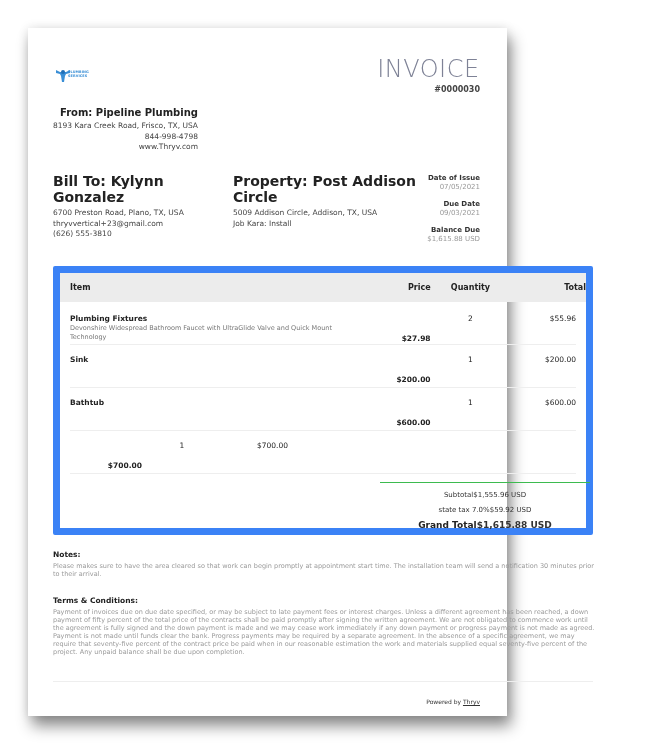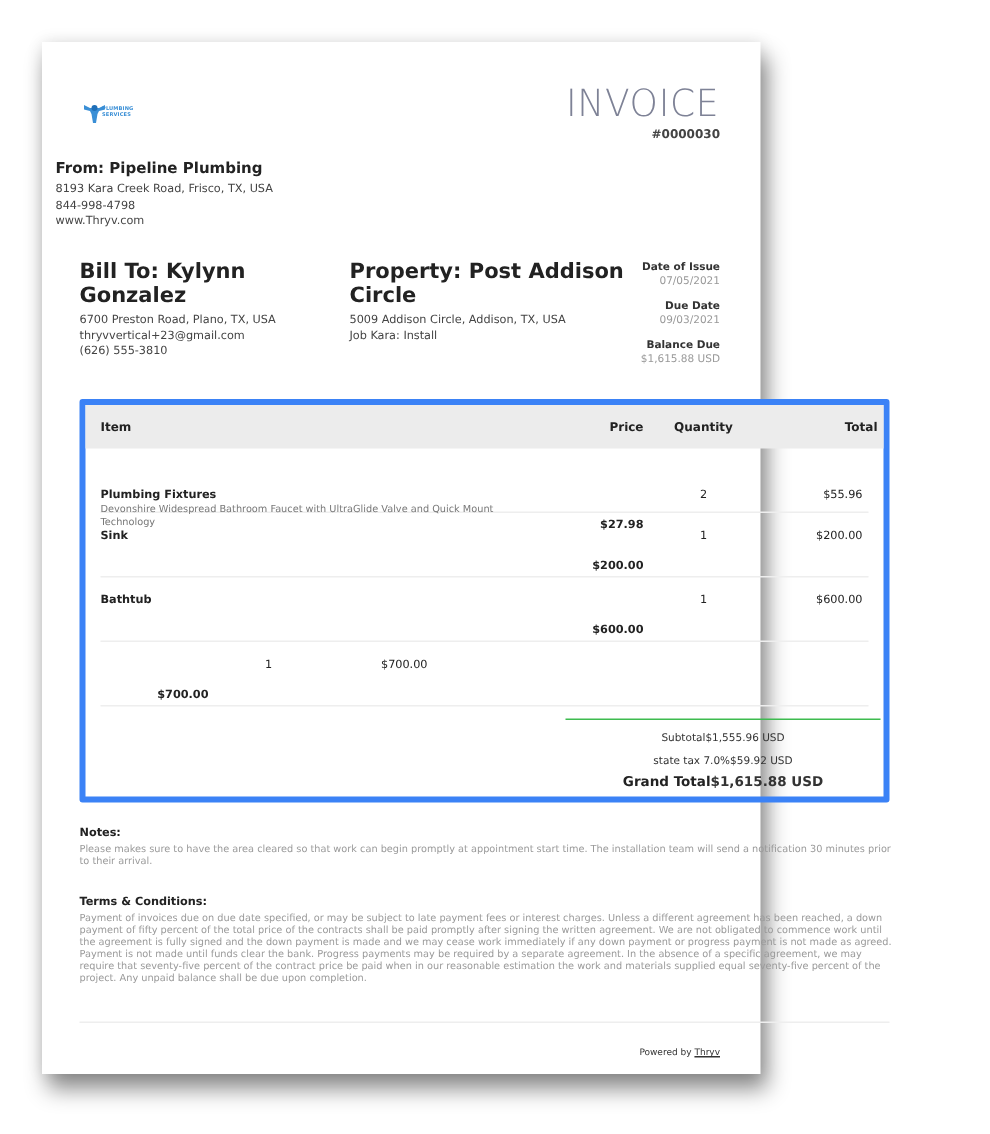--- a/index.html
+++ b/index.html
@@ -28,37 +28,37 @@
       position: absolute; right: 27px; top: 26px;
       font-family: "DejaVu Sans", sans-serif;
       font-weight: 200; font-size: 25px; color: #7e8296; letter-spacing: 0.5px;
       transform: scaleX(0.96); transform-origin: right top;
     }
     .inv-number {
       position: absolute; right: 27px; top: 57px;
       font-size: 8px; font-weight: bold; color: #444;
     }
 
-    .from { position: absolute; left: 9px; top: 79px; }
+    .from { position: absolute; left: 25px; top: 79px; text-align: right; }
     .from .h { font-size: 10px; font-weight: bold; color: #222; margin-bottom: 3px; }
     .from .l { font-size: 7.5px; color: #444; line-height: 10.5px; }
 
     .billto { position: absolute; left: 25px; top: 145px; width: 180px; }
     .billto .h, .prop .h { font-size: 14px; font-weight: bold; color: #222; margin-bottom: 3px; }
     .billto .l, .prop .l { font-size: 7.5px; color: #444; line-height: 10.5px; }
     .prop { position: absolute; left: 205px; top: 145px; width: 200px; }
 
     .dates { position: absolute; right: 27px; top: 146px; text-align: right; }
     .dates .lab { font-size: 7px; font-weight: bold; color: #333; }
     .dates .val { font-size: 7px; color: #999; margin-bottom: 9px; margin-top: 1px; }
 
     .table-wrap {
       position: absolute; left: 25px; top: 238px;
       width: 540px; height: 269px;
-      border: 4px solid #3b82f6; border-radius: 2px;
+      border: 7px solid #3b82f6; border-radius: 2px;
     }
     .thead {
       height: 29px; background: #ececec;
       display: flex; align-items: center;
       font-size: 8px; font-weight: bold; color: #222;
     }
     .col-item { width: 300px; padding-left: 10px; }
     .col-price { width: 72px; text-align: right; }
     .col-qty { width: 80px; text-align: center; }
     .col-total { width: 76px; text-align: right; }
@@ -66,21 +66,21 @@
     .trow {
       margin: 0 10px; height: 43px; border-bottom: 1px solid #eeeeee;
       display: flex; align-items: flex-start; padding-top: 10px;
       font-size: 7.5px; color: #222;
     }
     .trow .col-item { padding-left: 0; width: 290px; }
     .trow .col-price { font-weight: bold; margin-top: 20px; }
     .trow .col-total { width: 66px; text-align: right; }
     .trow .name { font-weight: bold; font-size: 7.5px; }
     .trow .desc { font-size: 6.5px; color: #777; line-height: 8.5px; margin-top: 1px; }
-    .trow.first { height: 43px; padding-top: 26px; }
+    .trow.first { height: 43px; padding-top: 12px; }
 
     .totals { position: absolute; left: 320px; top: 209px; width: 210px; }
     .totals .gline { height: 1px; background: #3dbb4f; margin-bottom: 8px; }
     .totals .r { display: flex; justify-content: center; font-size: 7px; color: #333; margin-bottom: 7px; }
     .totals .r .v { color: #333; }
     .totals .r.grand { font-size: 9px; font-weight: bold; color: #222; margin-top: -1px; }
 
     .notes { position: absolute; left: 25px; top: 522px; width: 545px; }
     .notes .h, .terms .h { font-size: 7.5px; font-weight: bold; color: #222; margin-bottom: 3px; }
     .notes .t, .terms .t { font-size: 6.5px; color: #9a9a9a; line-height: 8px; }

